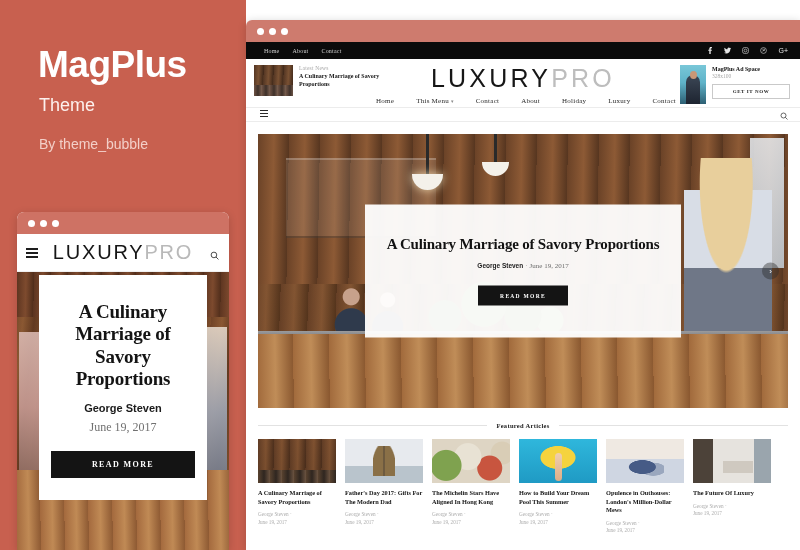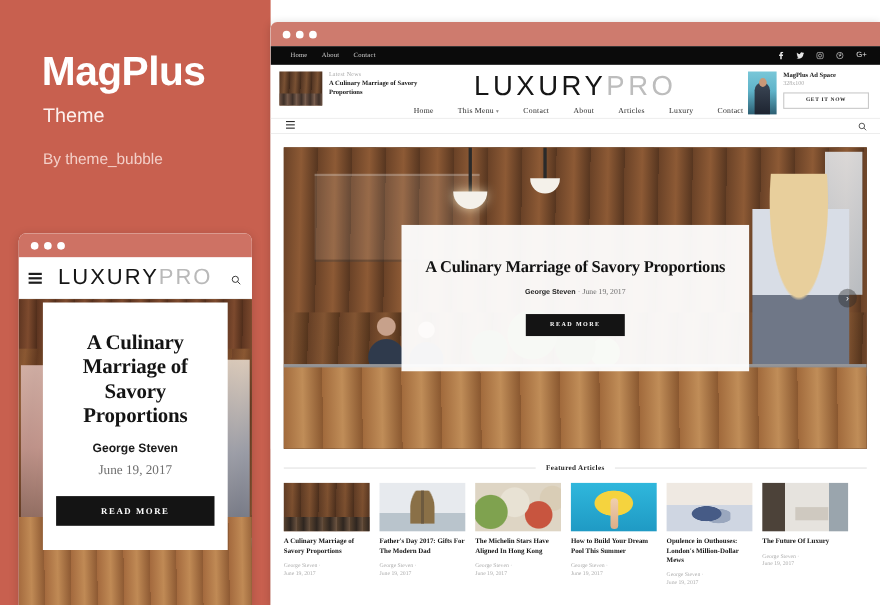--- a/index.html
+++ b/index.html
@@ -716,21 +716,21 @@
         <div class="ad-size">328x100</div>
         <button class="ad-btn">GET IT NOW</button>
       </div>
     </div>
 
     <nav class="mainnav">
       <a href="#"><span>Home</span></a>
       <a href="#"><span>This Menu</span><span class="caret">▾</span></a>
       <a href="#"><span>Contact</span></a>
       <a href="#"><span>About</span></a>
-      <a href="#"><span>Articles</span></a>
+      <a href="#"><span>Holiday</span></a>
       <a href="#"><span>Luxury</span></a>
       <a href="#"><span>Contact</span></a>
     </nav>
   </div>
 
   <div class="utility">
     <div class="burger">
       <span></span>
         <span></span>
         <span></span>

